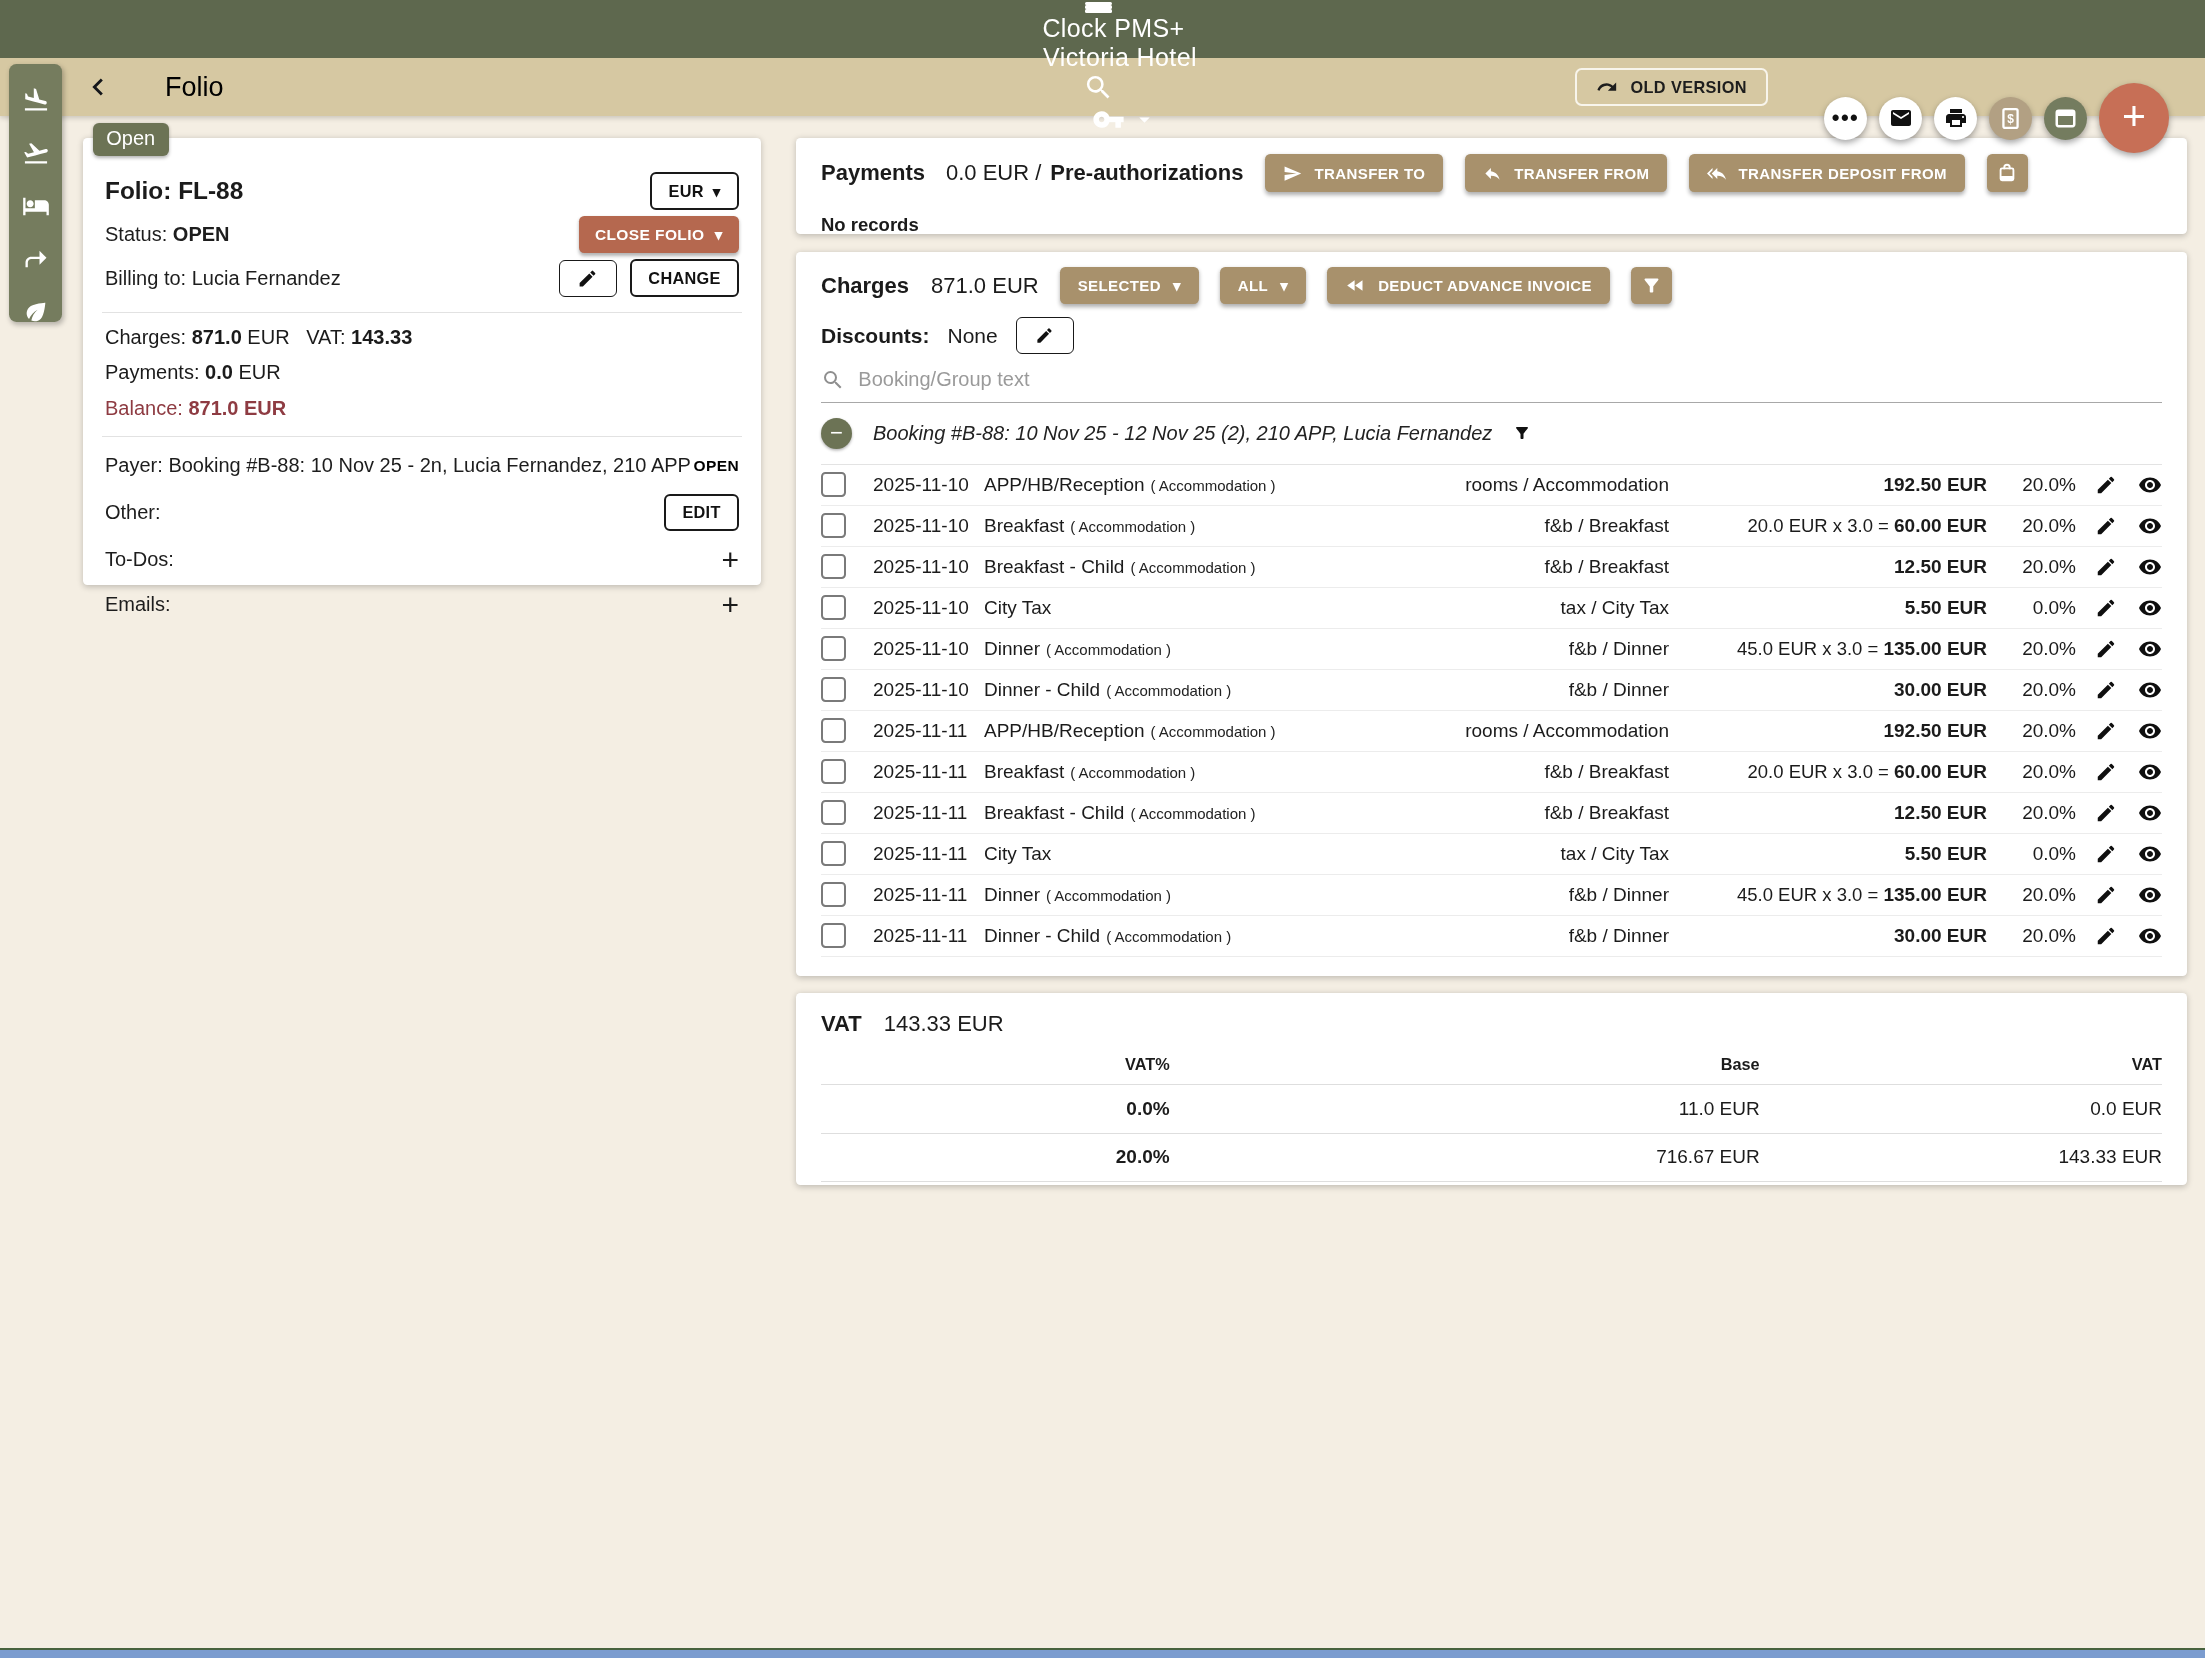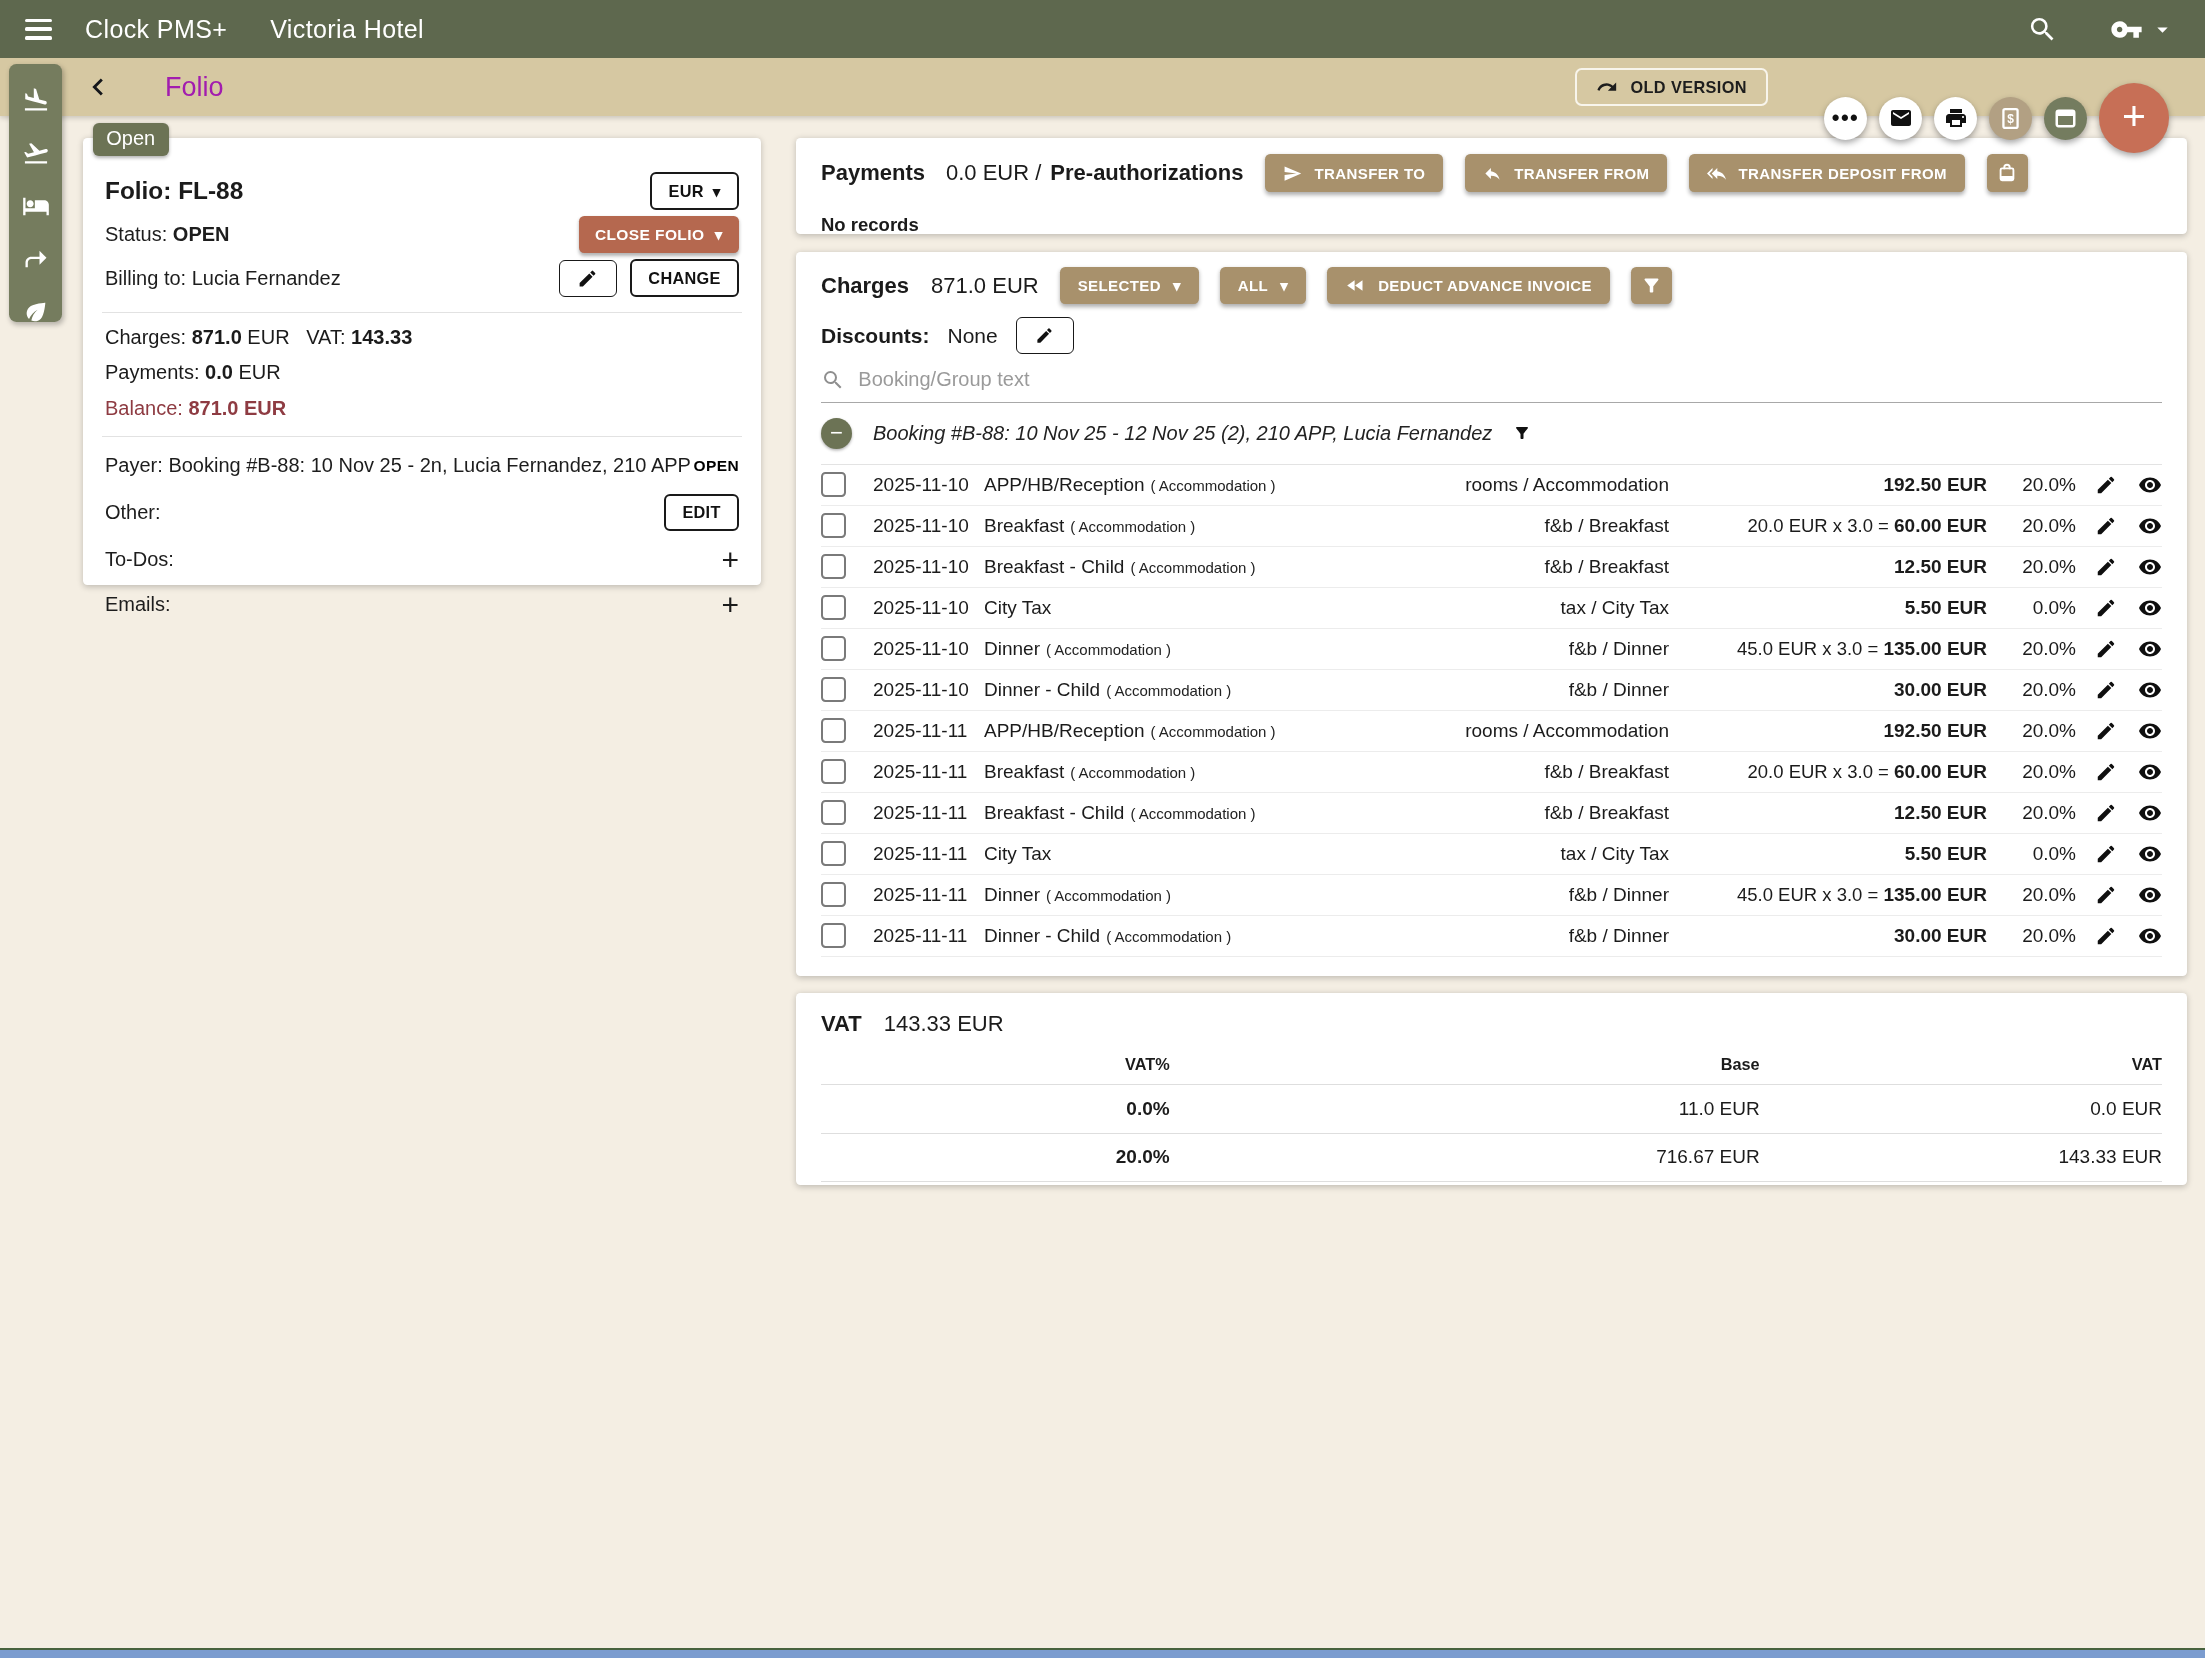--- a/index.html
+++ b/index.html
@@ -11,38 +11,38 @@
     position:relative;
     overflow:hidden;
   }
   .ic { display:inline-block; vertical-align:middle; }
   svg { display:block; }
 
   
   .topbar {
     position:absolute; left:0; top:0; width:2205px; height:58px;
     background:#5e684e; display:flex; align-items:center;
-    color:#fff; z-index:8; padding:0 30px 0 22px;
+    color:#fff; z-index:8; padding:0 30px 0 22px;flex-direction:column;
   }
   .hamburger { width:33px; height:24px; display:flex; flex-direction:column; justify-content:space-between; background:none; border:none; cursor:pointer; padding:1.5px 3px; }
   .hamburger span { display:block; height:3.7px; border-radius:1.5px; background:#fff; }
   .brand { font-size:25px; font-weight:500; margin-left:30px; letter-spacing:0.4px; }
   .hotel { font-size:25px; font-weight:400; margin-left:43px; letter-spacing:0.4px; }
   .tb-spacer { flex:1; }
   .tb-btn { background:none; border:none; color:#fff; display:flex; align-items:center; cursor:pointer; }
   .usermenu { display:flex; align-items:center; gap:7.4px; margin-left:52px; }
 
   
   .subbar {
     position:absolute; left:0; top:58px; width:2205px; height:58px;
     background:#d6c8a2; display:flex; align-items:center;
     z-index:4; box-shadow:0 2.2px 5.2px rgba(0,0,0,.18); padding:0 30px 0 81px;
   }
   .backbtn { background:none; border:none; color:#14161a; cursor:pointer; }
-  .page-title { font-size:27px; font-weight:500; color:#a21caf; margin-left:50px; }
+  .page-title { font-size:27px; font-weight:500; color:#000000; margin-left:50px; }
   .sb-spacer { flex:1; }
   .oldver {
     background:transparent; border:2.2px solid #f8f5ec; border-radius:6.7px;
     height:38px; padding:0 19px; display:flex; align-items:center; gap:12px;
     font-family:inherit; font-size:16.3px; font-weight:bold; color:#1d1d1d;
     letter-spacing:0.4px; cursor:pointer; margin-right:407px;
   }
 
   
   .fabrow { position:absolute; top:83px; right:36px; display:flex; align-items:center; gap:12px; z-index:9; }

